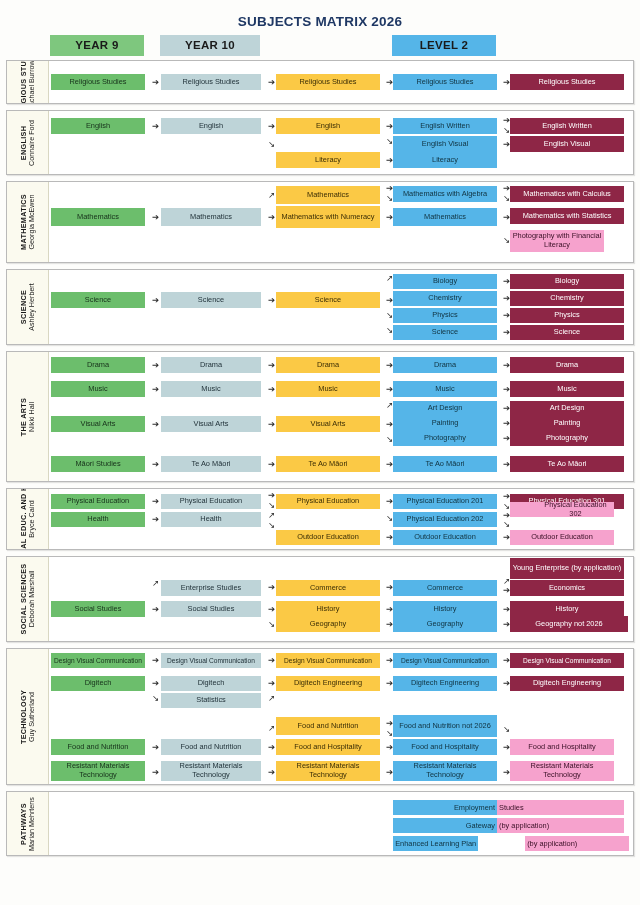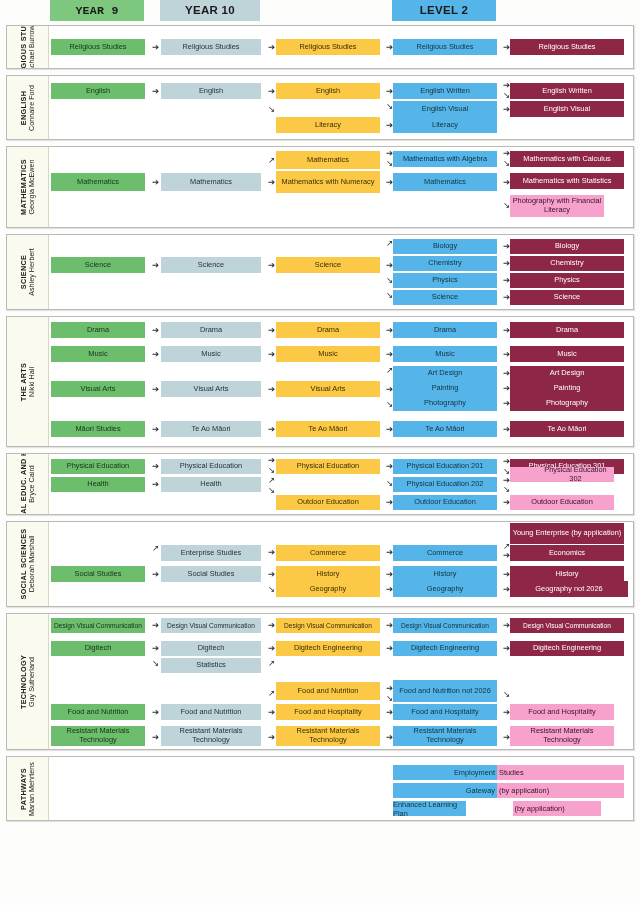--- a/index.html
+++ b/index.html
@@ -36,21 +36,21 @@
   .col-header {
     position: absolute;
     top: 0;
     height: 21px;
     line-height: 21px;
     text-align: center;
     font-size: 11.5px;
     font-weight: bold;
     letter-spacing: 0.3px;
   }
-  .ch-y9  { background: #7ec77e; color: #1a1a1a; font-family: Liberation Mono, monospace; }
+  .ch-y9  { background: #7ec77e; color: #1a1a1a; }
   .ch-y10 { background: #bed4d8; color: #1a1a1a; }
   .ch-l1  { background: #fbc council; margin-top: 33px; }
   .ch-l1  { background: #fbc945; color: #1a1a1a; }
   .ch-l2  { background: #55b5e8; color: #1a1a1a; }
   .ch-l3  { background: #8e2646; color: #ffffff; }
 
   
   .panel {
     position: relative;
     margin: 0 6px 6px 6px;
@@ -139,20 +139,21 @@
     display: flex; align-items: center; justify-content: flex-start;
     padding-left: 2px;
     font-size: 7.4px; color: #3a1026;
   }
 </style>
 </head>
 <body>
 
 <div id="page">
 
+  <div id="title">SUBJECTS MATRIX 2026</div>
 
   <div id="header-row">
     <div class="col-header ch-y9" style="left:50px;  width:94px;">YEAR 9</div>
     <div class="col-header ch-y10" style="left:160px; width:100px;">YEAR 10</div>
     <div class="col-header ch-l1" style="left:275px; width:104px;">LEVEL 1</div>
     <div class="col-header ch-l2" style="left:392px; width:104px;">LEVEL 2</div>
   </div>
 
   <div class="panel" style="height:44px;">
     <div class="panel-label">
@@ -498,20 +499,20 @@
     </div>
     <div class="panel-body">
       <div class="split" style="left:344px; top:8px;  width:231px; height:15px;">
         <div class="s-blue" style="width:104px;">Employment</div>
         <div class="s-pink" style="width:127px;">Studies</div>
       </div>
       <div class="split" style="left:344px; top:26px; width:231px; height:15px;">
         <div class="s-blue" style="width:104px;">Gateway</div>
         <div class="s-pink" style="width:127px;">(by application)</div>
       </div>
-      <div class="split" style="left:344px; top:44px; width:208px; height:15px;gap:47px;">
+      <div class="split" style="left:344px; top:44px; width:236px; height:15px;gap:47px;">
         <div class="s-blue" style="width:104px;">Enhanced Learning Plan</div>
         <div class="s-pink" style="width:127px;">(by application)</div>
       </div>
     </div>
   </div>
 
 </div>
 
 </body></html>

